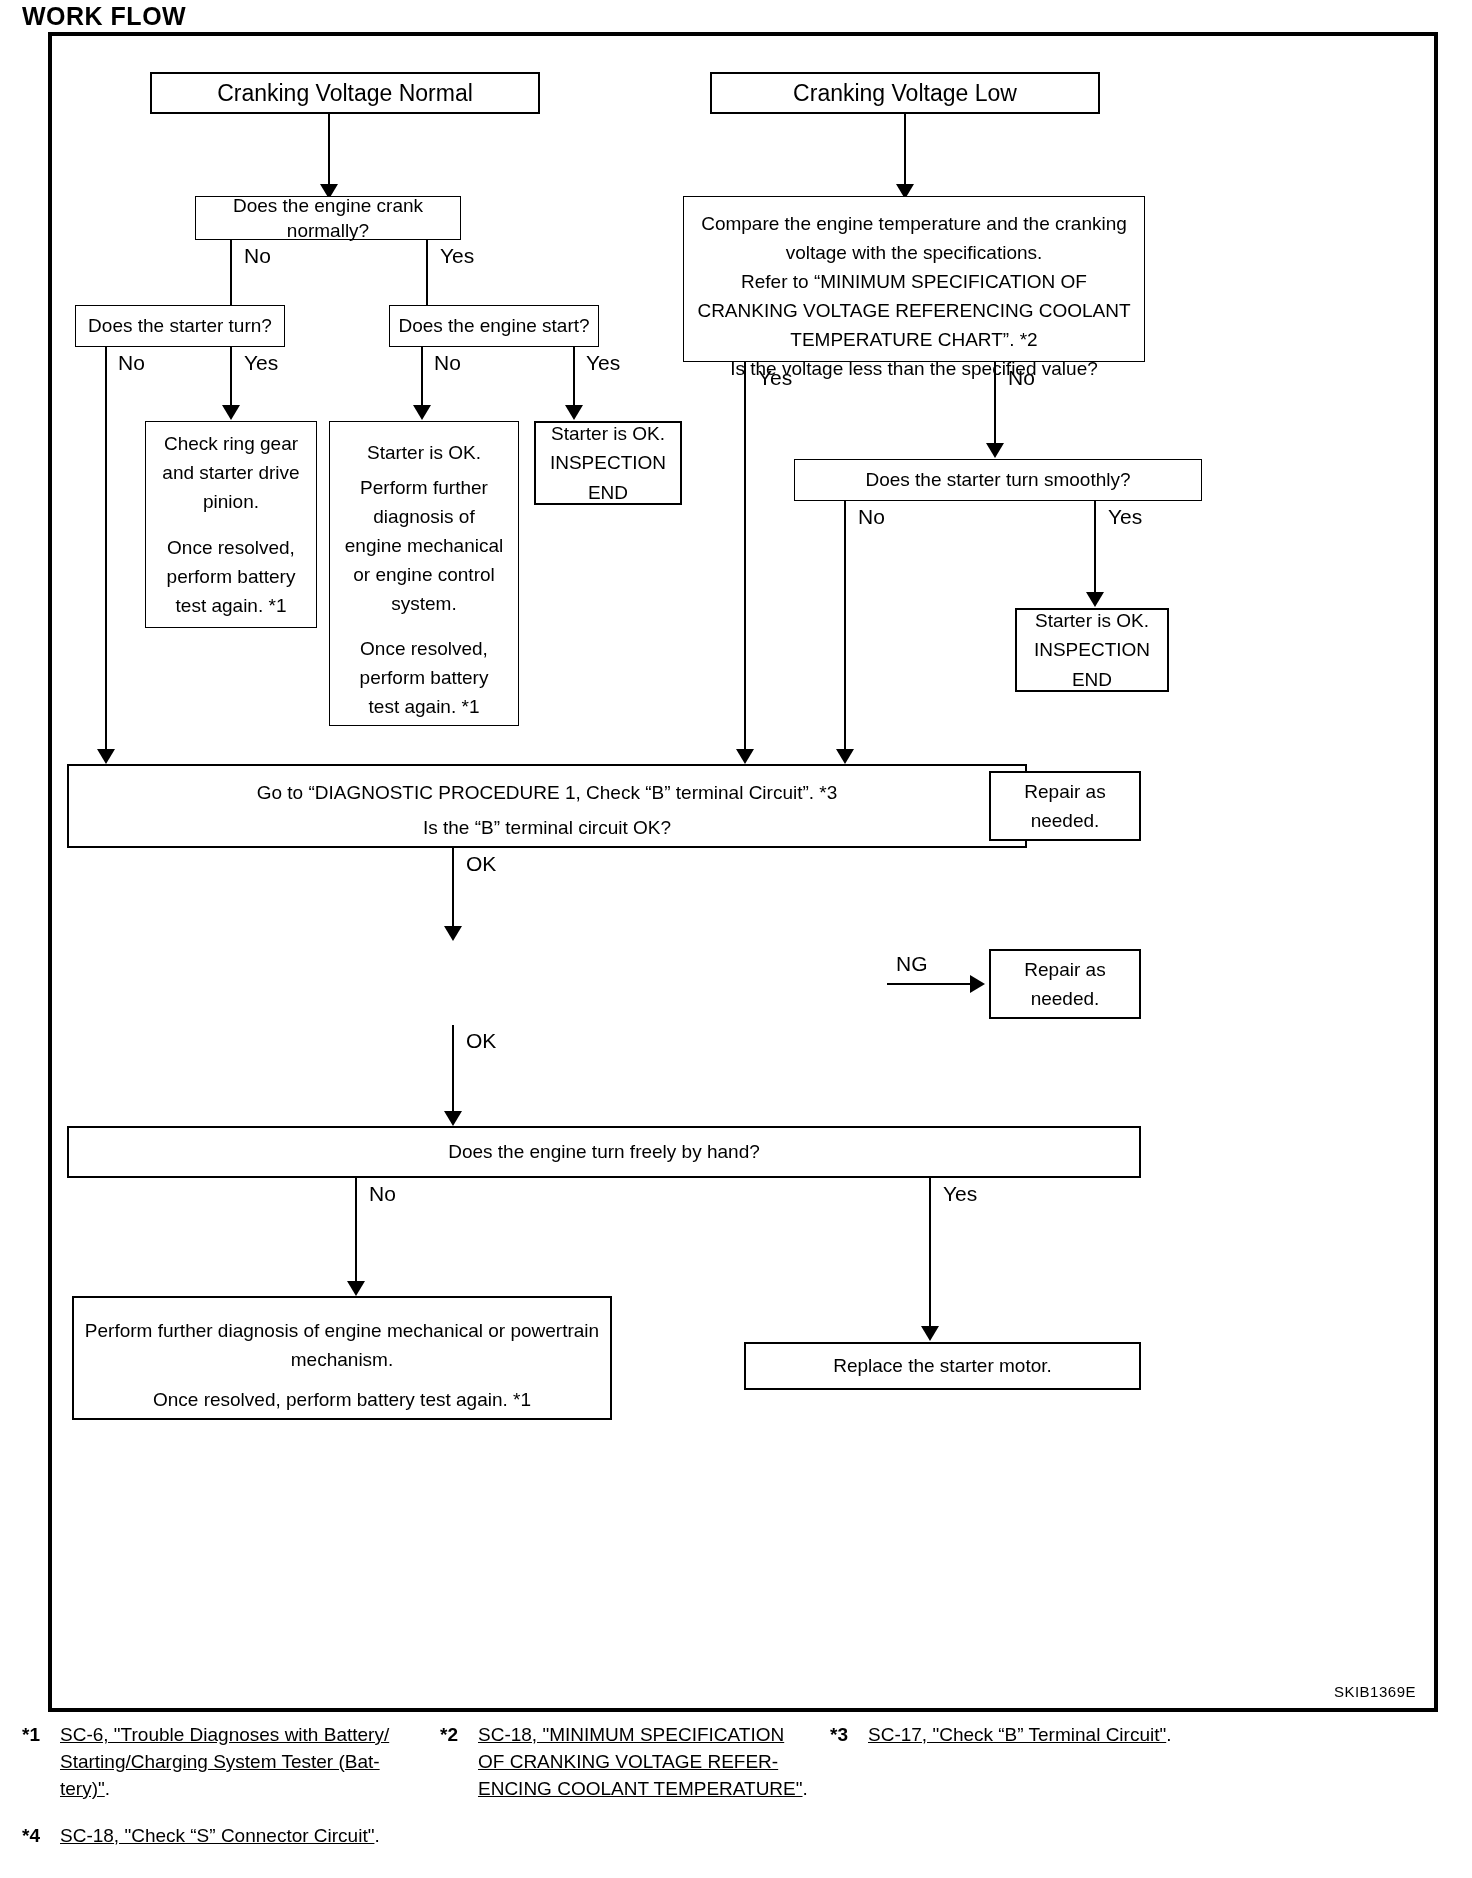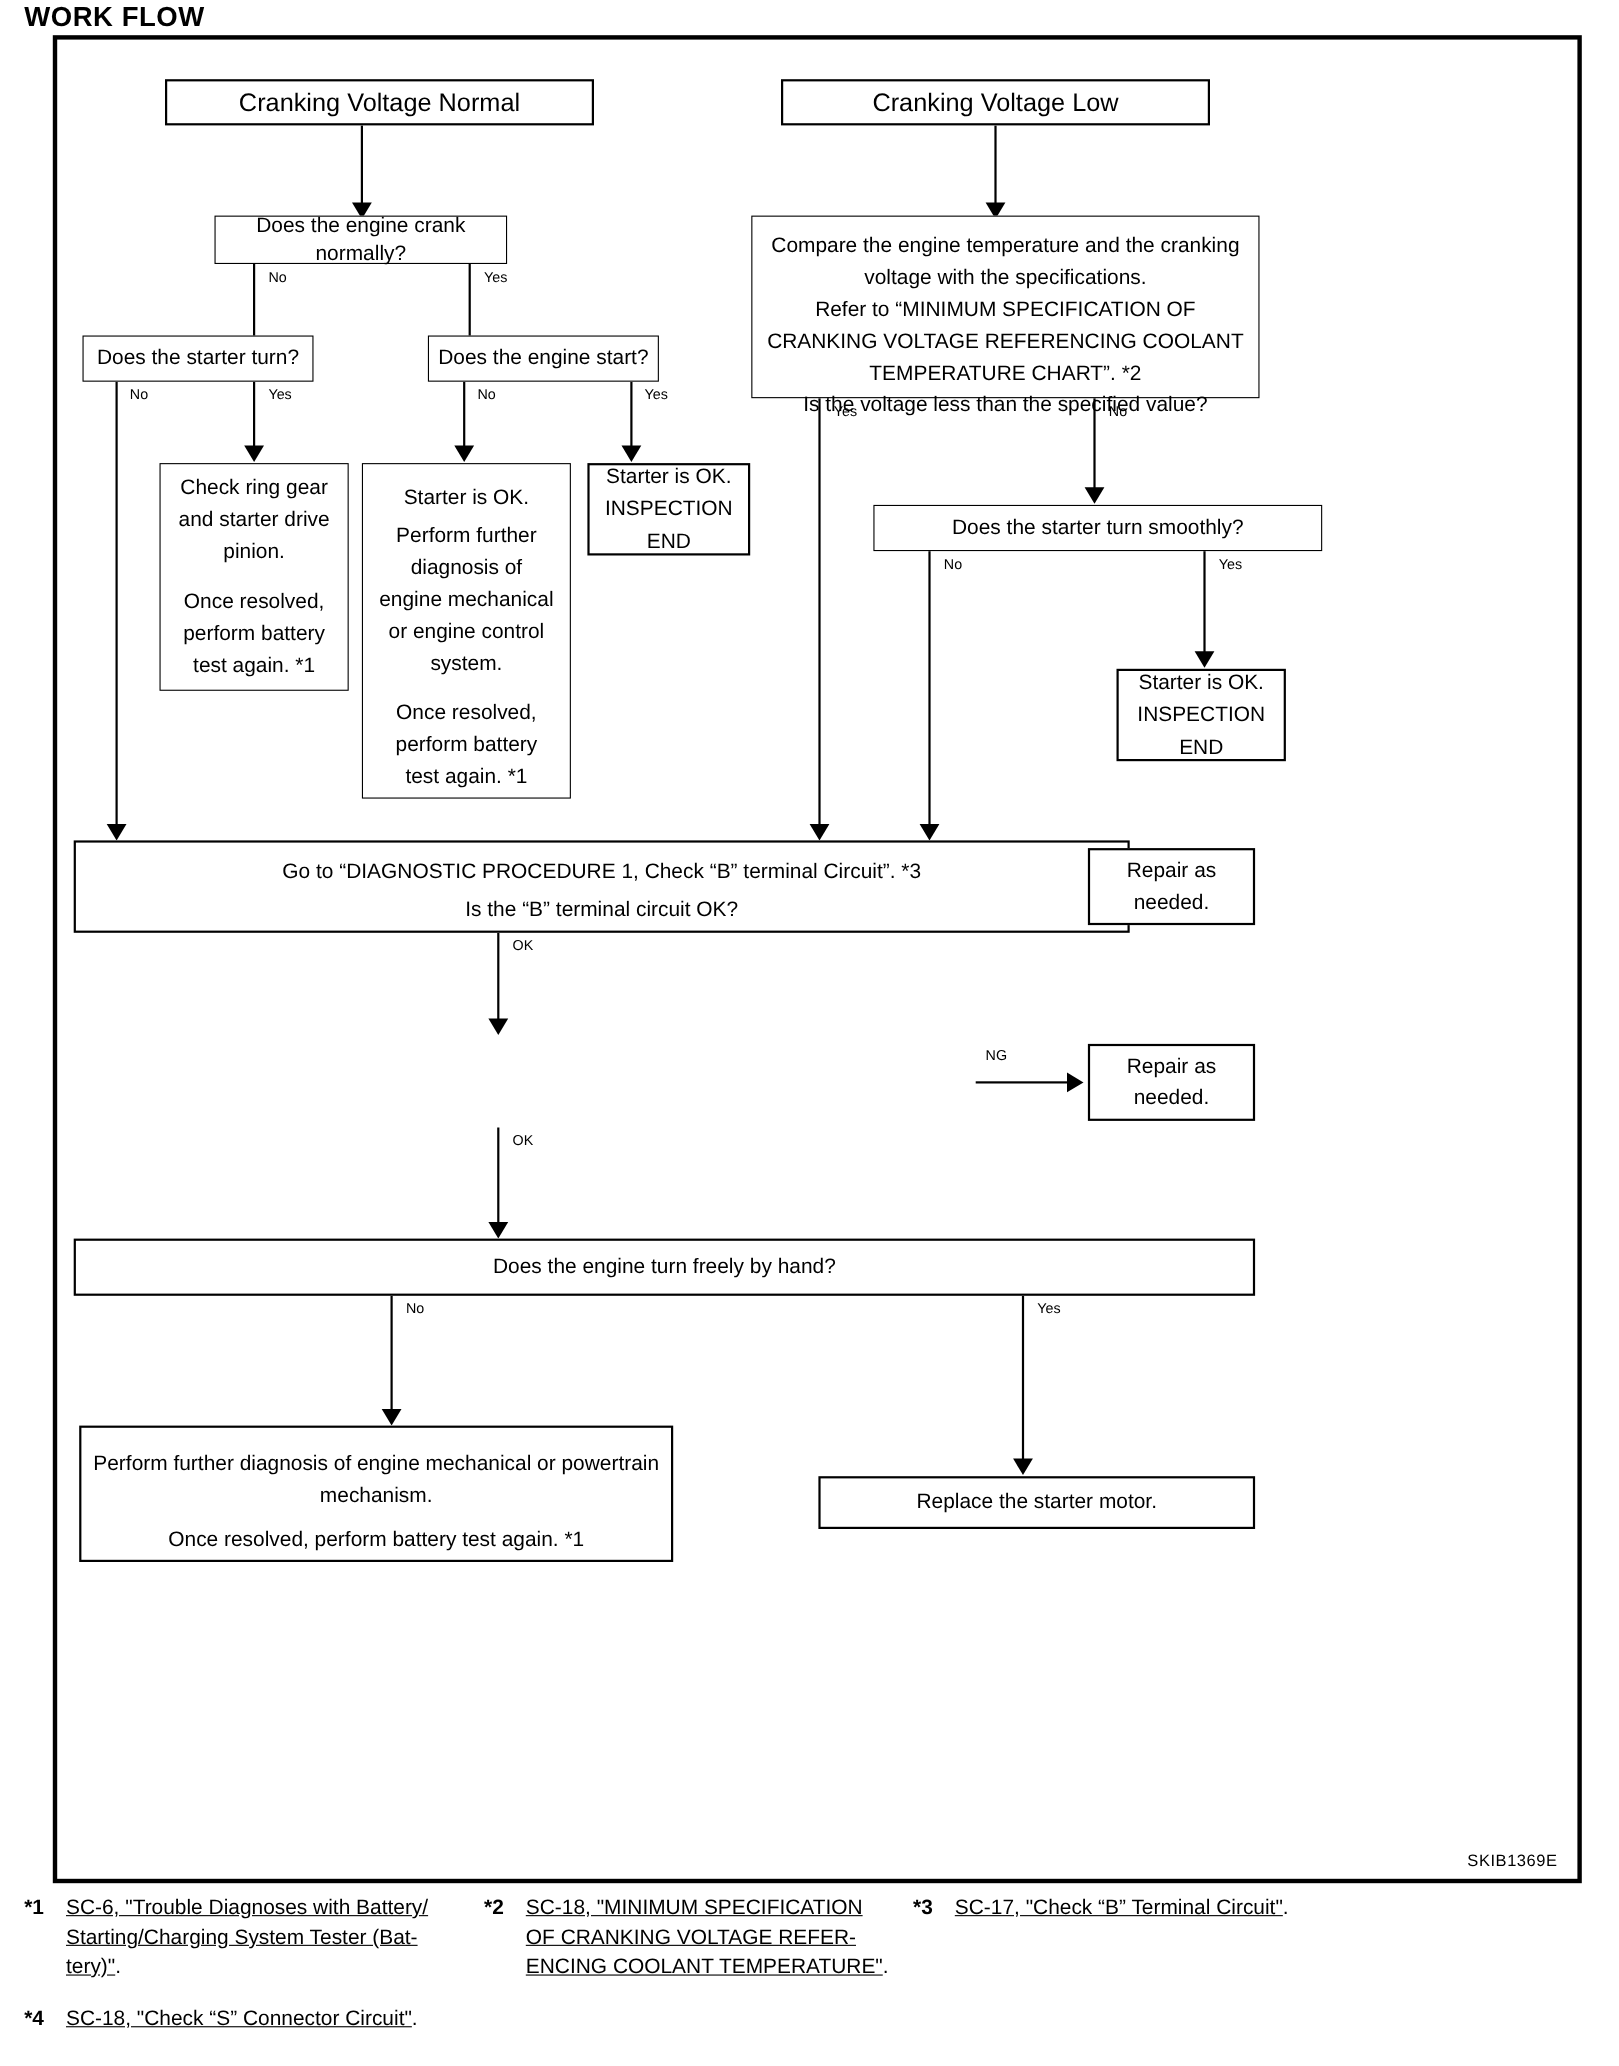--- a/index.html
+++ b/index.html
@@ -85,21 +85,21 @@
     position: absolute;
     width: 0;
     height: 0;
     border-top: 9px solid transparent;
     border-bottom: 9px solid transparent;
     border-left: 15px solid #000;
     z-index: 2;
   }
   .elabel {
     position: absolute;
-    font-size: 13px;
+    font-size: 21px;
     white-space: nowrap;
     z-index: 2;
     background: transparent;
   }
 
   
   #diagram-code {
     position: absolute;
     right: 18px;
     bottom: 8px;

